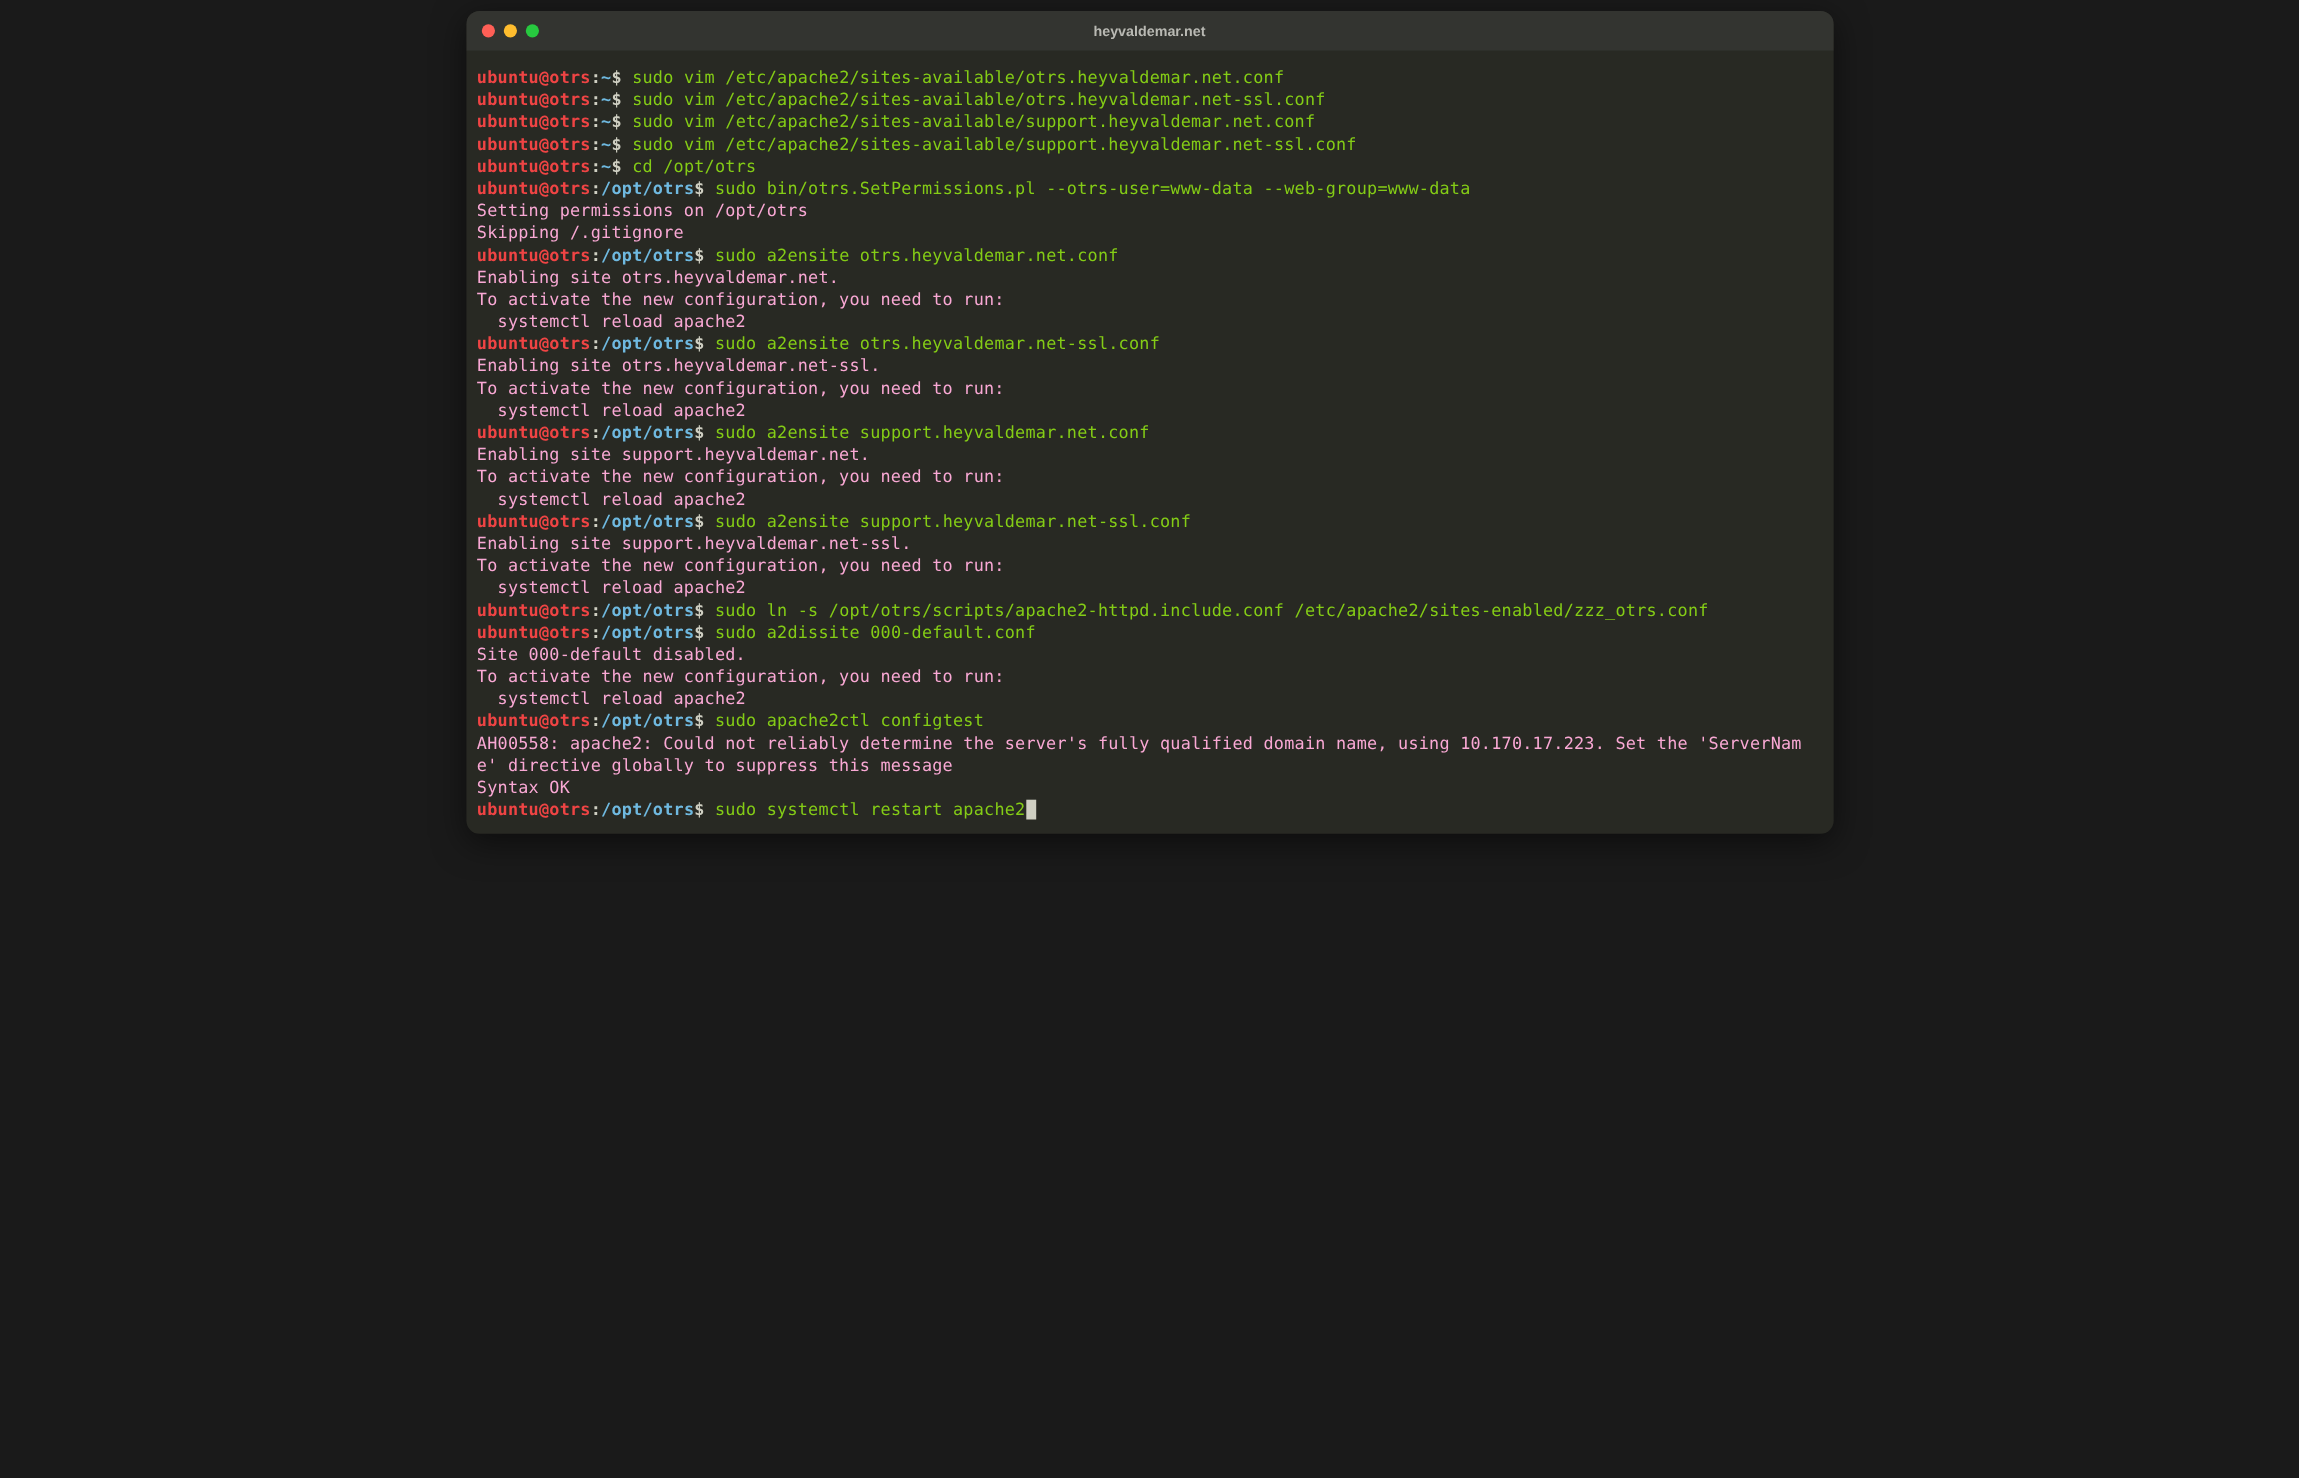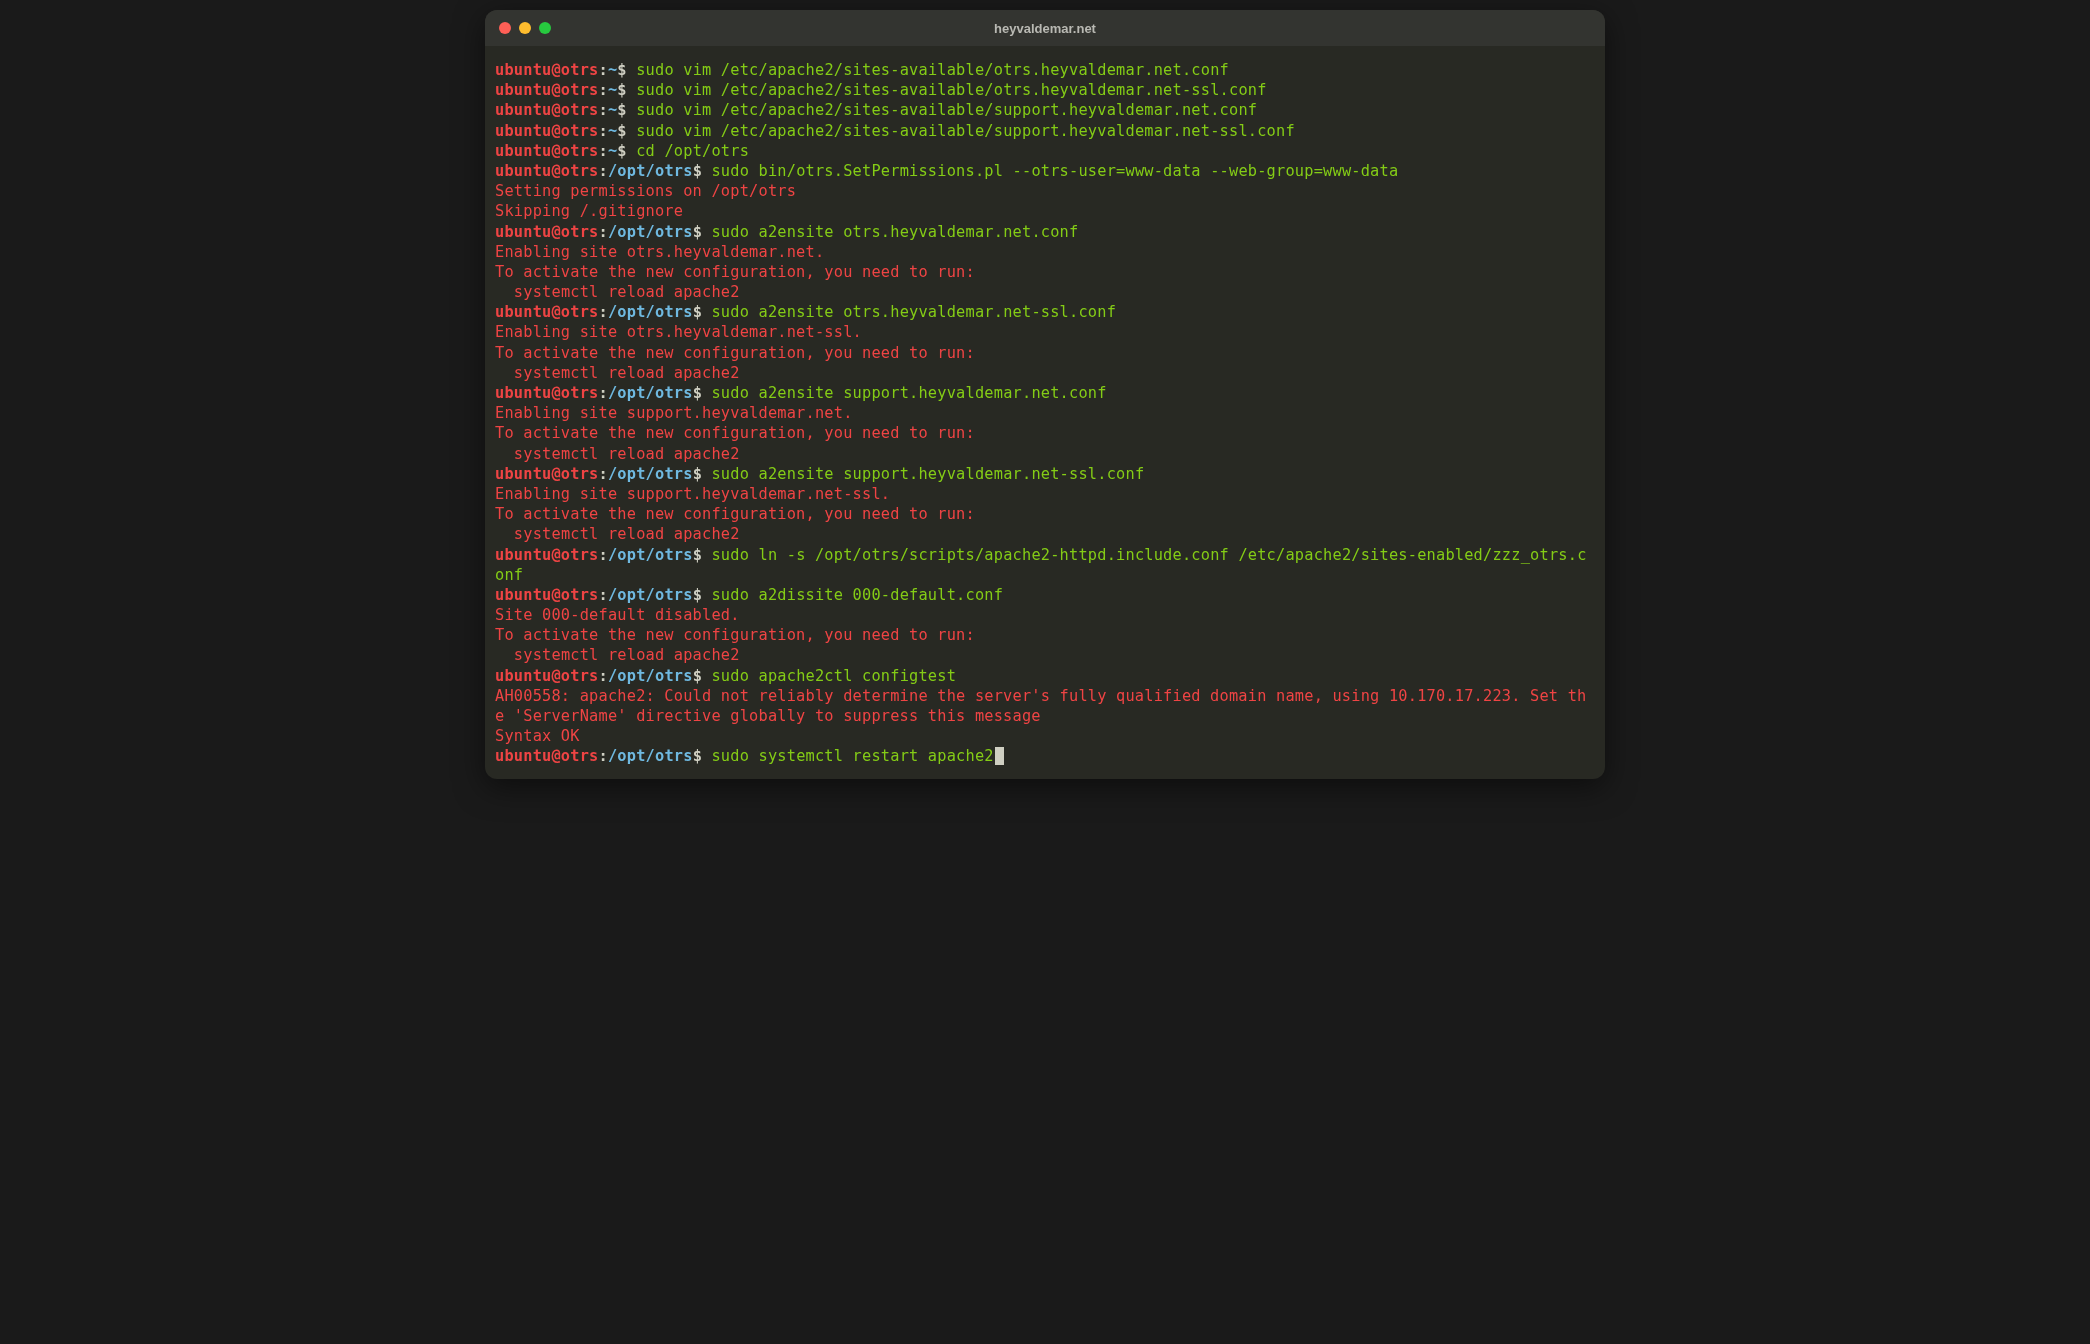--- a/index.html
+++ b/index.html
@@ -6,21 +6,21 @@
   body {
     background: #1a1a1a;
     display: flex;
     justify-content: center;
     align-items: flex-start;
     min-height: 100vh;
     padding: 10px;
     font-family: "Menlo", "Monaco", "Consolas", monospace;
   }
   .window {
-    width: 1120px;
+    width: 1243px;
     background: #282923;
     border-radius: 12px;
     overflow: hidden;
     box-shadow: 0 8px 30px rgba(0,0,0,0.5);
   }
   .titlebar {
     height: 36px;
     background: #333430;
     display: flex;
     align-items: center;
@@ -55,21 +55,21 @@
     line-height: 1.32;
     color: #cfcfc2;
     white-space: pre-wrap;
     word-break: break-all;
     letter-spacing: 0.2px;
   }
   .prompt-user { color: #ef4444; font-weight: bold; }
   .prompt-path { color: #6fb9e0; font-weight: bold; }
   .prompt-dollar { color: #cfcfc2; font-weight: bold; }
   .cmd { color: #84cc16; }
-  .out { color: #ef4444; }
+  .out { color: #f9a8d4; }
   .cursor {
     display: inline-block;
     width: 9px;
     height: 18px;
     background: #cfcfc2;
     vertical-align: text-bottom;
     margin-left: 1px;
   }
 </style>
 </head>

